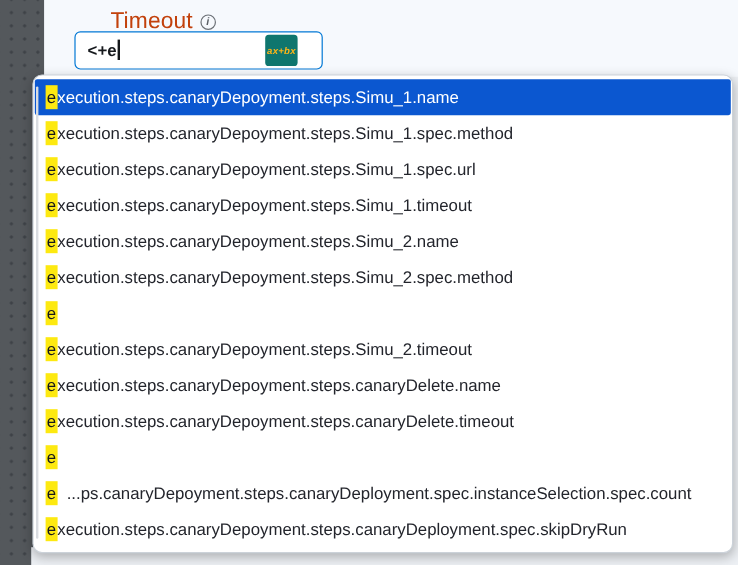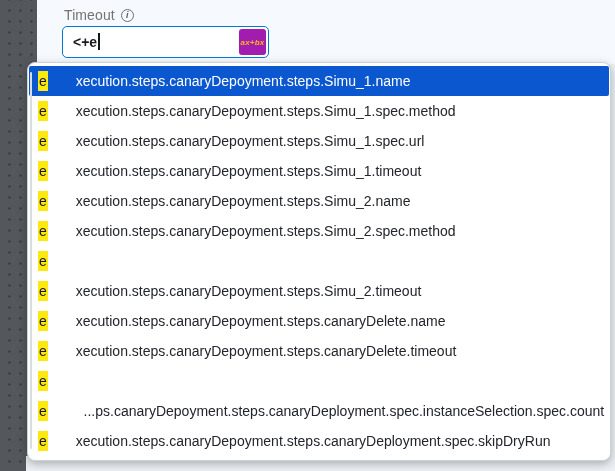--- a/index.html
+++ b/index.html
@@ -12,49 +12,49 @@
     background-image:radial-gradient(circle,#3e4247 1.1px, rgba(0,0,0,0) 1.5px);
     background-size:11px 11px;background-position:4px 5px;}
 
   
   .main-area{position:absolute;left:37px;top:0;right:0;bottom:0;background:#edf0f4;z-index:1;}
   .top-panel{position:absolute;left:37px;top:0;right:0;height:64px;background:#f6f9fd;z-index:2;}
   .bottom-panel{position:absolute;left:26px;top:456px;right:0;bottom:0;background:#edf0f4;z-index:3;}
 
   
   .label-row{position:absolute;left:64px;top:7px;display:flex;align-items:center;gap:6px;z-index:4;}
-  .field-label{font-size:14px;color:#737373;font-weight:500;letter-spacing:.1px;}
+  .field-label{font-size:19px;color:#c2410c;font-weight:500;letter-spacing:.1px;margin-left:28px;}
   .info-icon{width:13px;height:13px;border:1px solid #6b7076;border-radius:50%;
     display:inline-flex;align-items:center;justify-content:center;
     font-size:9px;font-style:italic;font-weight:700;color:#5b6066;line-height:1;box-sizing:border-box;}
 
   
   .input-wrap{position:absolute;left:62px;top:26px;width:207px;height:32px;box-sizing:border-box;
     background:#fff;border:1.5px solid var(--input-border,#0278d5);border-radius:5px;
     display:flex;align-items:center;z-index:4;}
   .expr-input{flex:1;min-width:0;border:none;outline:none;background:transparent;
     font-family:"Liberation Sans",sans-serif;font-size:14px;font-weight:600;color:#16191d;
     padding:0 0 0 10px;height:100%;}
   .caret{position:absolute;left:35px;top:6px;width:1.5px;height:17px;background:#15181b;}
-  .expr-badge{flex:0 0 auto;margin-right:2px;width:27px;height:26px;border-radius:3px;
-    background:#a21caf;display:flex;align-items:center;justify-content:center;
+  .expr-badge{flex:0 0 auto;margin-right:20px;width:27px;height:26px;border-radius:3px;
+    background:#0f766e;display:flex;align-items:center;justify-content:center;
     font-size:8px;font-weight:700;font-style:italic;
     color:var(--expression-badge-text,#fcb519);letter-spacing:.2px;}
 
   
   .popover{position:absolute;left:27px;top:62px;width:584px;box-sizing:border-box;z-index:5;
     background:#fff;border:1px solid #ccd2d9;border-radius:8px;
     box-shadow:0 3px 10px rgba(0,0,0,.28);padding:3px 0 4px 0;}
   .scroll-line{position:absolute;left:2px;top:9px;bottom:11px;width:2px;border-radius:2px;background:#d9dce1;}
   .suggestion-list{list-style:none;margin:0;padding:0;}
   .row{height:30px;margin:0 1px;padding:0 8px 0 9px;display:flex;align-items:center;
     font-size:14px;color:#23252c;white-space:pre;overflow:hidden;border-radius:2px;cursor:pointer;}
   .row.active{background:var(--active-row-bg,#0b57d0);color:#ffffff;}
   .match{background:var(--match-highlight,#fde910);color:#16181c;padding:3px 1px;line-height:1;}
-  .rest{white-space:pre;padding-left:28px;}
+  .rest{white-space:pre;}
 </style>
 </head>
 <body>
 
 <div class="screen">
 
   <div class="canvas-strip"></div>
   <div class="main-area"></div>
   <div class="top-panel"></div>
 

